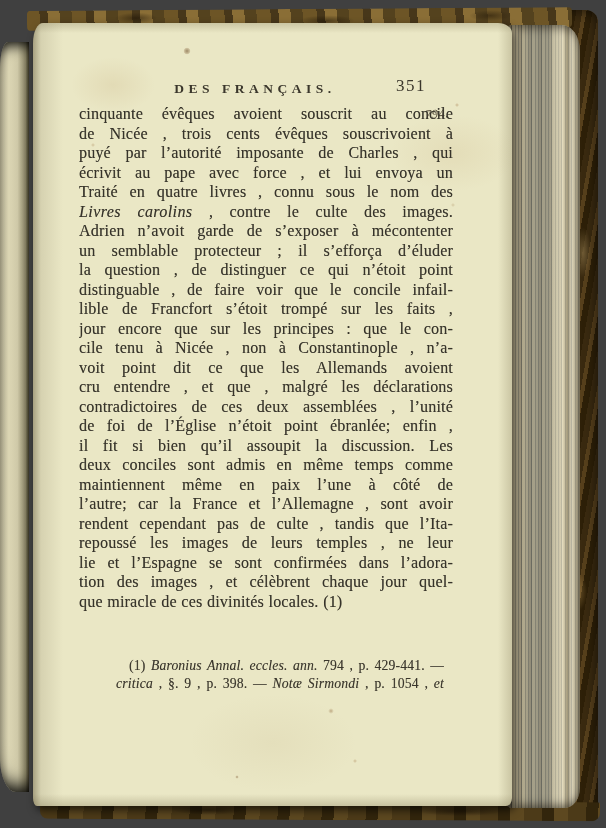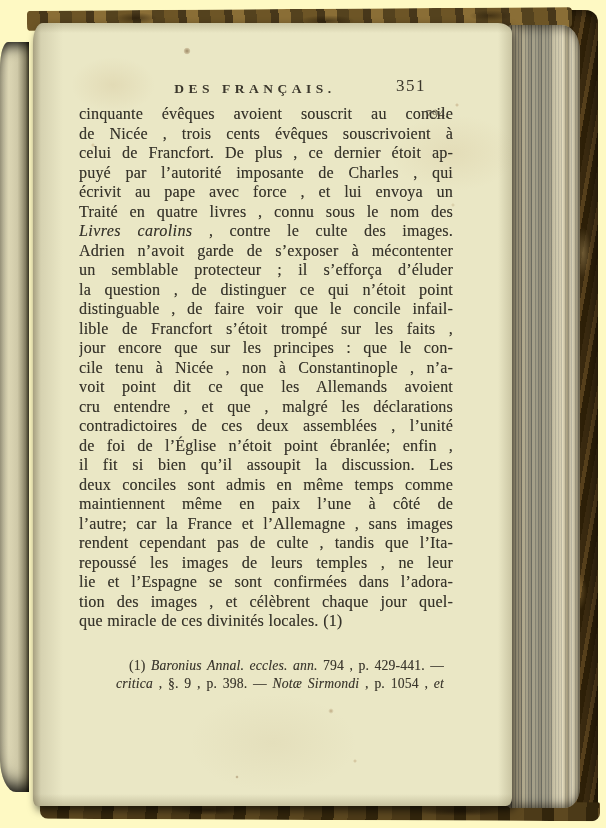--- a/index.html
+++ b/index.html
@@ -1,18 +1,18 @@
 <!DOCTYPE html>
 <html><head>
 <meta charset="utf-8">
 <style>
   html,body{margin:0;padding:0;background:#000;}
   .scan{
     position:relative;width:606px;height:828px;overflow:hidden;
-    background:#fef9c3;
+    background:#404040;
     font-family:"Liberation Serif","DejaVu Serif",serif;
   }
 
   
   .cover-right{
     position:absolute;left:544px;top:10px;width:54px;height:808px;
     border-radius:6px 12px 12px 6px;
     background:
       radial-gradient(ellipse 18px 30px at 30% 12%, rgba(196,156,86,.55), transparent 60%),
       radial-gradient(ellipse 14px 42px at 72% 30%, rgba(214,184,124,.35), transparent 60%),
@@ -146,40 +146,39 @@
     <div class="header">
       <span class="title">DES FRANÇAIS.</span>
       <span class="pagenum">351</span>
     </div>
 
     <div class="margin-note">794.</div>
 
     <div class="body">
         <div class="line">cinquante évêques avoient souscrit au concile</div>
         <div class="line">de Nicée , trois cents évêques souscrivoient à</div>
-        <div class="line">celui de Francfort. De plus , ce dernier étoit ap-</div>
         <div class="line">puyé par l’autorité imposante de Charles , qui</div>
         <div class="line">écrivit au pape avec force , et lui envoya un</div>
         <div class="line">Traité en quatre livres , connu sous le nom des</div>
         <div class="line"><i>Livres carolins</i> , contre le culte des images.</div>
         <div class="line">Adrien n’avoit garde de s’exposer à mécontenter</div>
         <div class="line">un semblable protecteur ; il s’efforça d’éluder</div>
         <div class="line">la question , de distinguer ce qui n’étoit point</div>
         <div class="line">distinguable , de faire voir que le concile infail-</div>
         <div class="line">lible de Francfort s’étoit trompé sur les faits ,</div>
         <div class="line">jour encore que sur les principes : que le con-</div>
         <div class="line">cile tenu à Nicée , non à Constantinople , n’a-</div>
         <div class="line">voit point dit ce que les Allemands avoient</div>
         <div class="line">cru entendre , et que , malgré les déclarations</div>
         <div class="line">contradictoires de ces deux assemblées , l’unité</div>
         <div class="line">de foi de l’Église n’étoit point ébranlée; enfin ,</div>
         <div class="line">il fit si bien qu’il assoupit la discussion. Les</div>
         <div class="line">deux conciles sont admis en même temps comme</div>
         <div class="line">maintiennent même en paix l’une à côté de</div>
-        <div class="line">l’autre; car la France et l’Allemagne , sans images</div>
+        <div class="line">l’autre; car la France et l’Allemagne , sont avoir</div>
         <div class="line">rendent cependant pas de culte , tandis que l’Ita-</div>
         <div class="line">repoussé les images de leurs temples , ne leur</div>
         <div class="line">lie et l’Espagne se sont confirmées dans l’adora-</div>
         <div class="line">tion des images , et célèbrent chaque jour quel-</div>
         <div class="line last">que miracle de ces divinités locales. (1)</div>
       </div>
 
     <div class="footnote">
         <div class="fline first">(1) <i>Baronius Annal. eccles. ann.</i> 794 , p. 429-441. — <i>Pagi</i></div>
         <div class="fline"><i>critica</i> , §. 9 , p. 398. — <i>Notæ Sirmondi</i> , p. 1054 , <i>et Binii</i> ,</div>

